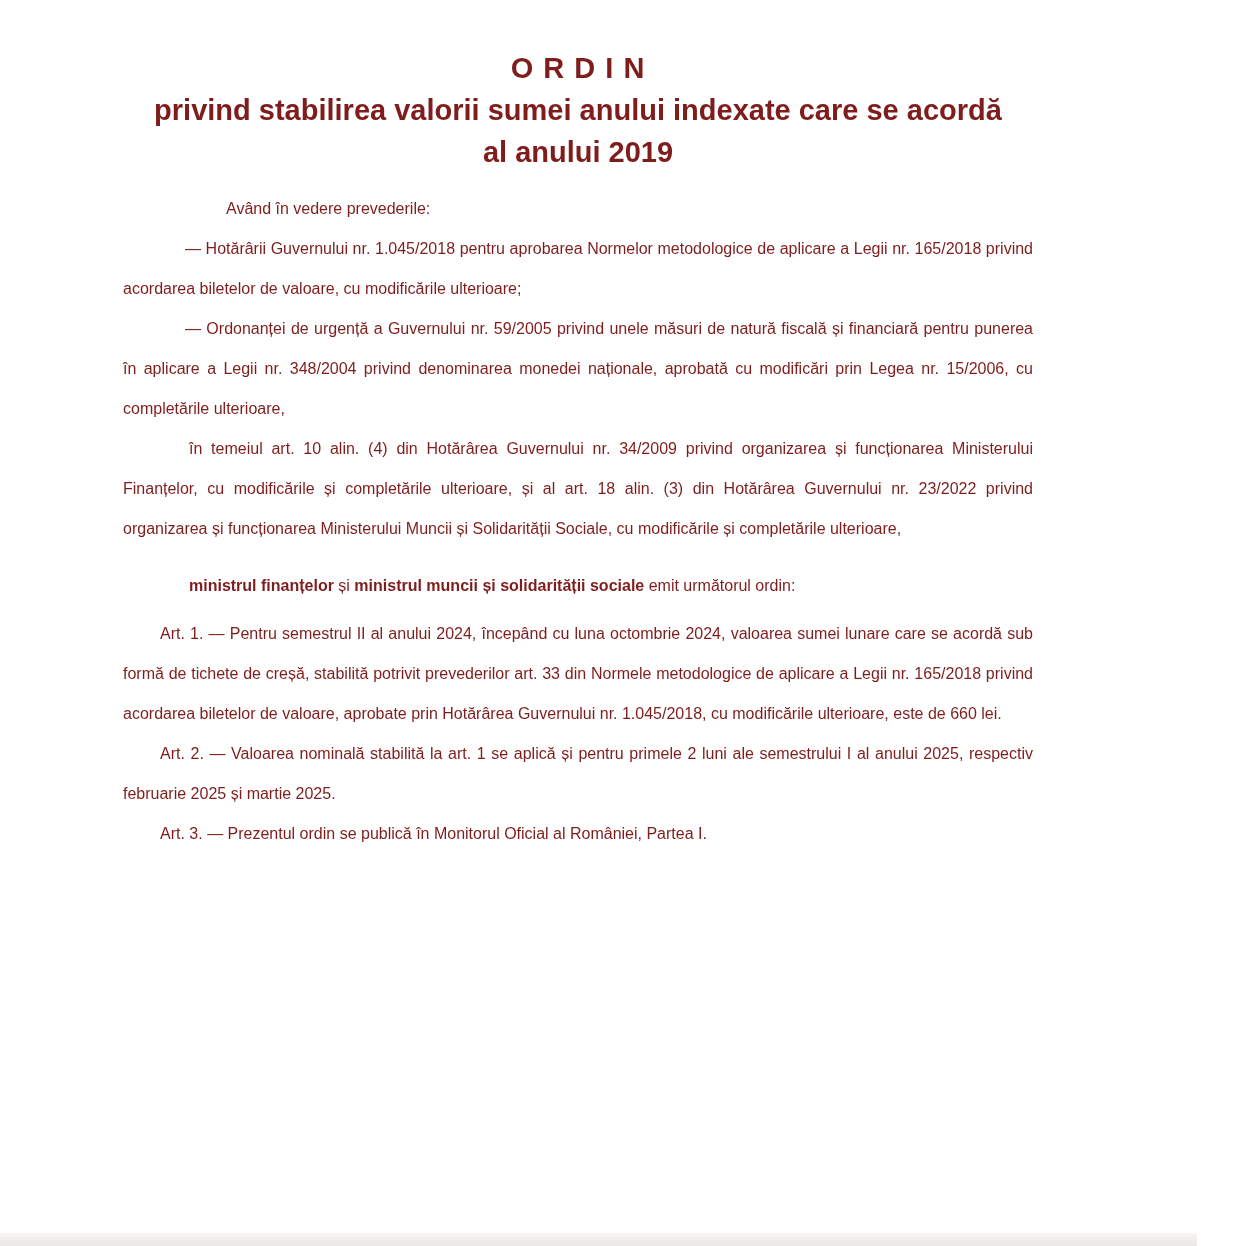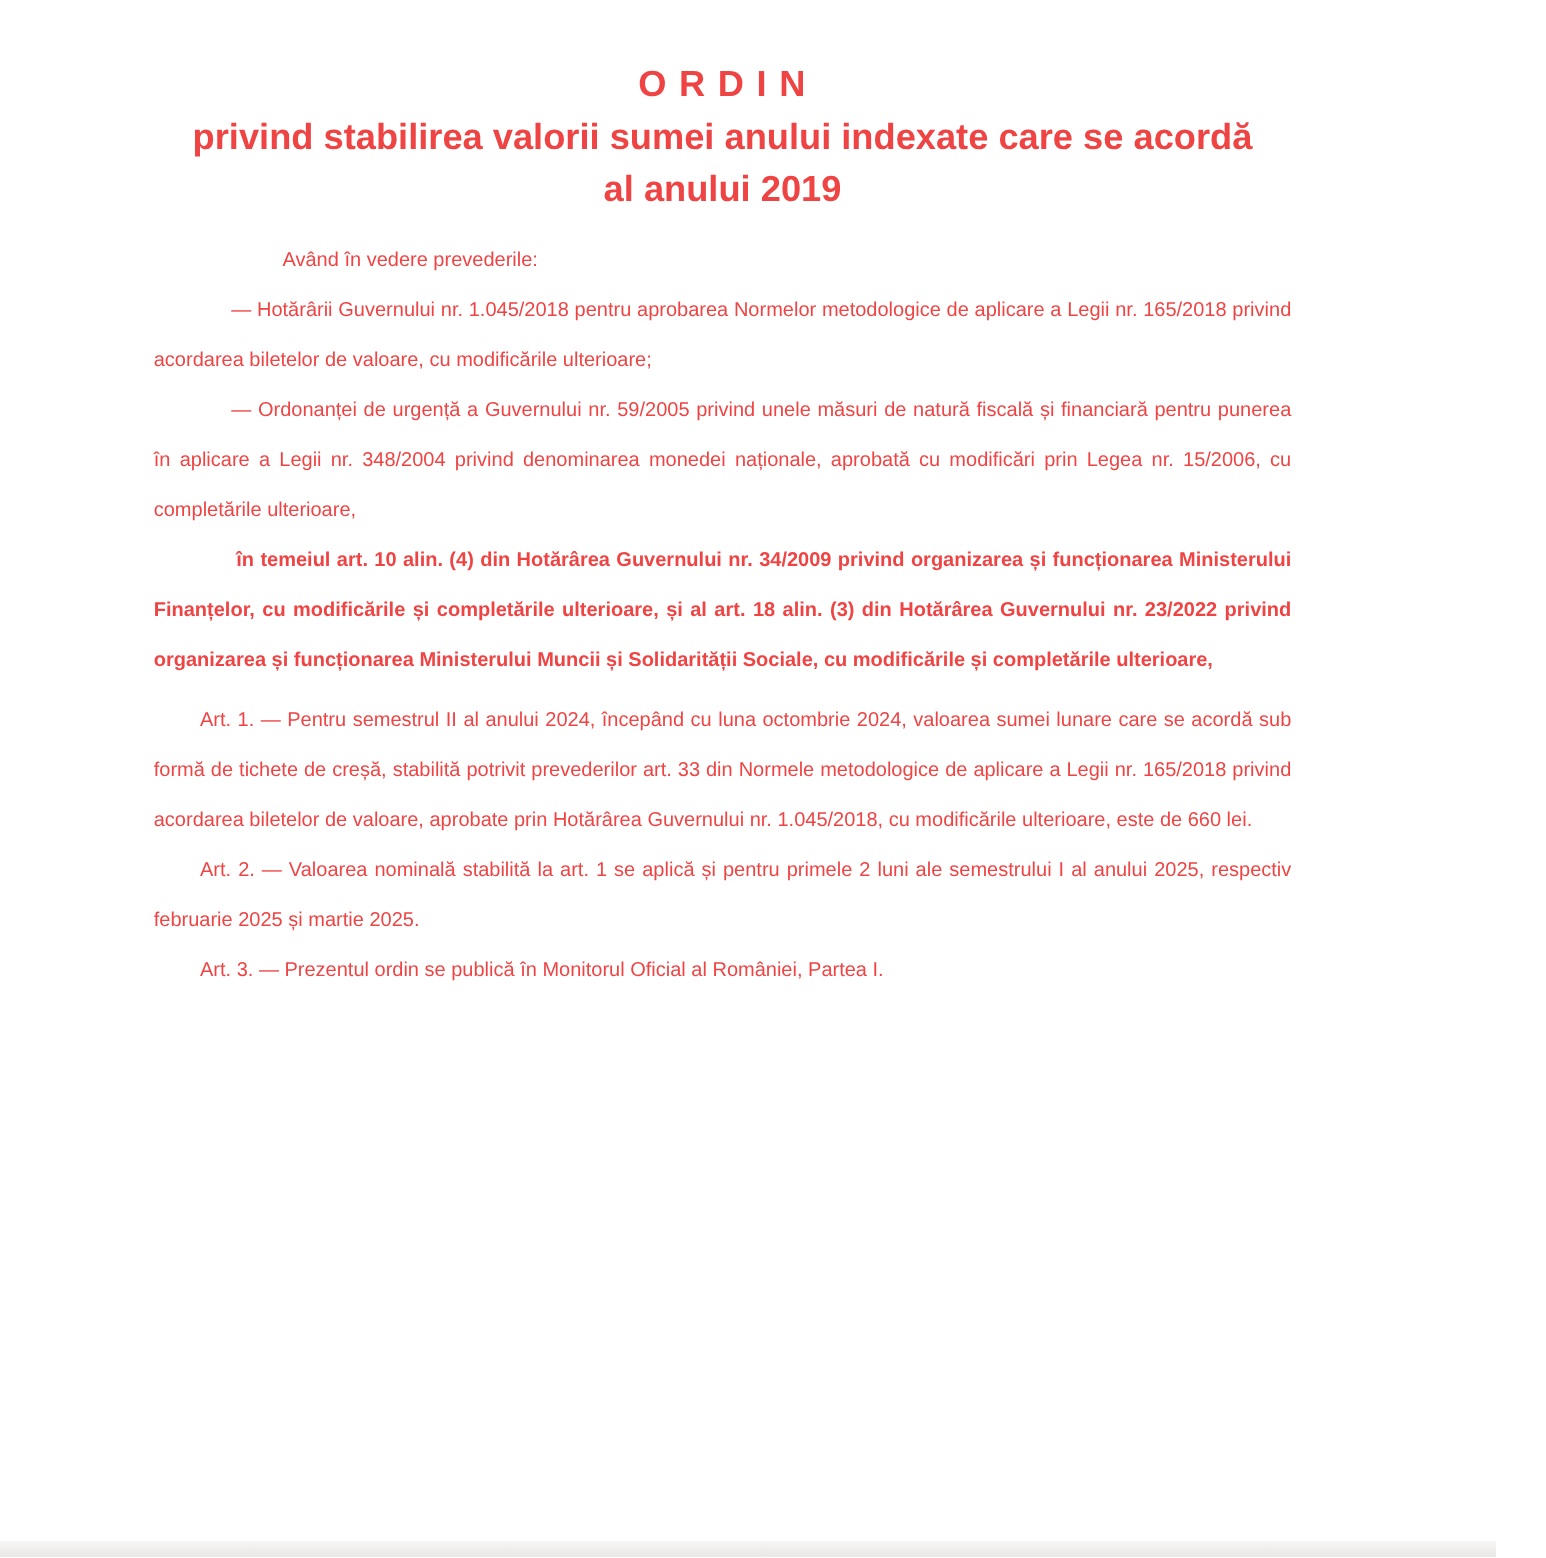--- a/index.html
+++ b/index.html
@@ -5,21 +5,21 @@
   html, body {
     margin: 0;
     padding: 0;
     background: #ffffff;
   }
   .page {
     position: relative;
     width: 1197px;
     height: 1246px;
     background: #ffffff;
-    color: #ef4444;
+    color: #7f1d1d;
     font-family: "Liberation Sans", "DejaVu Sans", sans-serif;
     overflow: hidden;
     box-sizing: border-box;
   }
   .doc {
     padding: 47px 164px 0 123px;
   }
   .title-block {
     text-align: center;
     font-weight: bold;
@@ -35,21 +35,21 @@
     white-space: nowrap;
   }
   .body-text p {
     margin: 0;
     font-size: 16px;
     line-height: 40px;
     text-align: justify;
   }
   .p-intro   { text-indent: 103px; }
   .p-item    { text-indent: 62px; }
-  .p-basis   { text-indent: 66px; font-weight: bold; }
+  .p-basis   { text-indent: 66px; }
   .p-emit    { text-indent: 66px; margin-top: 17px !important; }
   .p-article { text-indent: 37px; }
   .p-article-first { margin-top: 8px !important; }
   .bold-seg  { font-weight: bold; }
   .bottom-edge {
     position: absolute;
     left: 0;
     right: 0;
     bottom: 0;
     height: 13px;
@@ -66,20 +66,21 @@
       <div class="title-heading">O R D I N</div>
       <div class="title-line">privind stabilirea valorii sumei anului indexate care se acordă</div>
       <div class="title-line">al anului 2019</div>
     </div>
 
     <div class="body-text">
       <p class="p-intro">Având în vedere prevederile:</p>
       <p class="p-item">— Hotărârii Guvernului nr. 1.045/2018 pentru aprobarea Normelor metodologice de aplicare a Legii nr. 165/2018 privind acordarea biletelor de valoare, cu modificările ulterioare;</p>
       <p class="p-item">— Ordonanței de urgență a Guvernului nr. 59/2005 privind unele măsuri de natură fiscală și financiară pentru punerea în aplicare a Legii nr. 348/2004 privind denominarea monedei naționale, aprobată cu modificări prin Legea nr. 15/2006, cu completările ulterioare,</p>
       <p class="p-basis">în temeiul art. 10 alin. (4) din Hotărârea Guvernului nr. 34/2009 privind organizarea și funcționarea Ministerului Finanțelor, cu modificările și completările ulterioare, și al art. 18 alin. (3) din Hotărârea Guvernului nr. 23/2022 privind organizarea și funcționarea Ministerului Muncii și Solidarității Sociale, cu modificările și completările ulterioare,</p>
+      <p class="p-emit"><span class="bold-seg">ministrul finanțelor</span><span> și </span><span class="bold-seg">ministrul muncii și solidarității sociale</span><span> emit următorul ordin:</span></p>
       <p class="p-article p-article-first">Art. 1. — Pentru semestrul II al anului 2024, începând cu luna octombrie 2024, valoarea sumei lunare care se acordă sub formă de tichete de creșă, stabilită potrivit prevederilor art. 33 din Normele metodologice de aplicare a Legii nr. 165/2018 privind acordarea biletelor de valoare, aprobate prin Hotărârea Guvernului nr. 1.045/2018, cu modificările ulterioare, este de 660 lei.</p>
       <p class="p-article">Art. 2. — Valoarea nominală stabilită la art. 1 se aplică și pentru primele 2 luni ale semestrului I al anului 2025, respectiv februarie 2025 și martie 2025.</p>
       <p class="p-article">Art. 3. — Prezentul ordin se publică în Monitorul Oficial al României, Partea I.</p>
     </div>
 
   </div>
   <div class="bottom-edge"></div>
 </div>
 
 </body></html>

